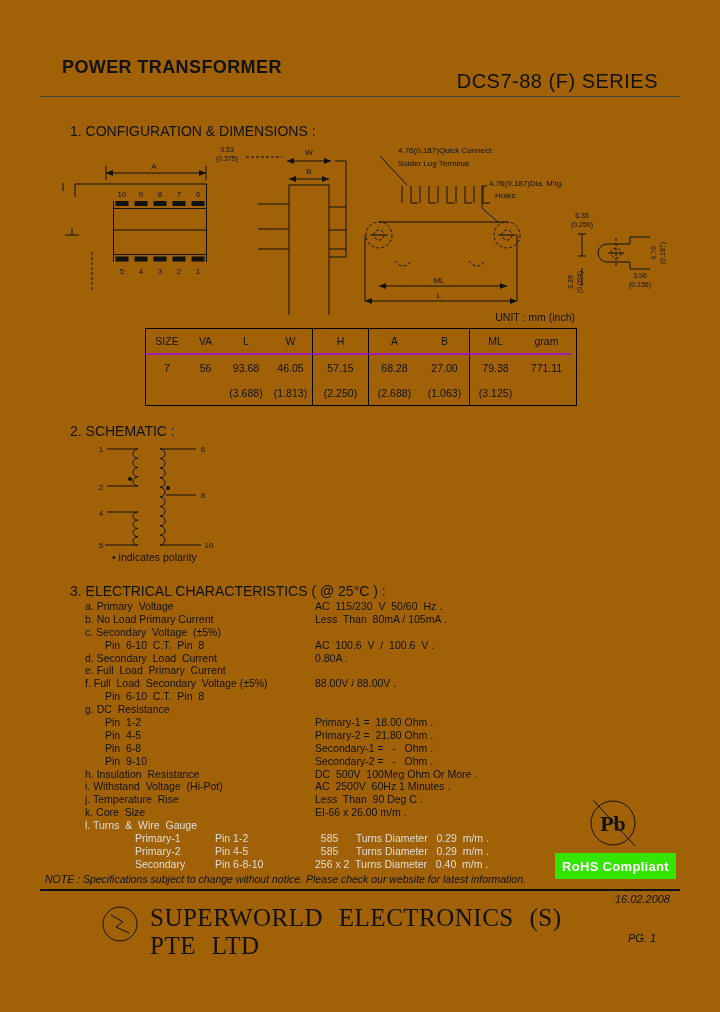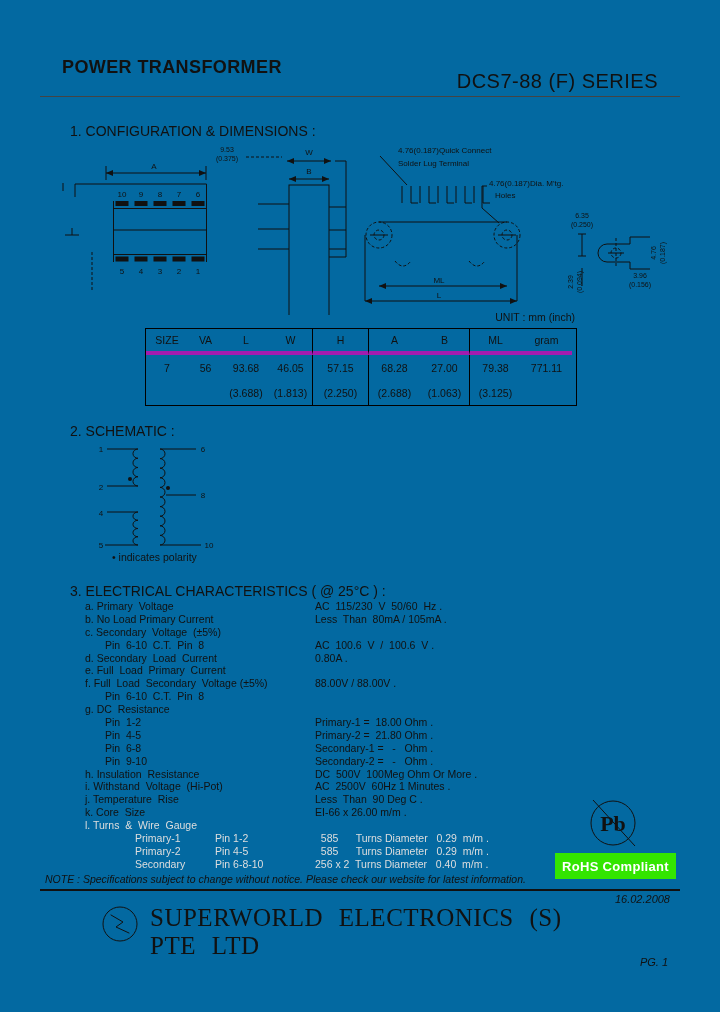--- a/index.html
+++ b/index.html
@@ -1,16 +1,16 @@
 <!DOCTYPE html>
 <html><head>
 <meta charset="utf-8">
 <style>
   html,body{margin:0;padding:0;background:#fafafa;}
-  .page{position:relative;width:720px;height:1012px;background:#0369a1;
+  .page{position:relative;width:720px;height:1012px;background:#a16207;
         font-family:"Liberation Sans",sans-serif;color:#111;overflow:hidden;}
   .abs{position:absolute;}
   .doc-title{left:62px;top:57px;font-size:18px;font-weight:bold;letter-spacing:.4px;}
   .series{right:62px;top:70px;font-size:20px;letter-spacing:.5px;}
   .rule-top{left:40px;top:96px;width:640px;height:1px;background:#444;}
   .sec-head{font-size:14px;font-weight:normal;}
   .s1-head{left:70px;top:123px;}
   .unit-note{right:145px;top:311px;font-size:10.5px;}
   .s2-head{left:70px;top:423px;}
   .s3-head{left:70px;top:583px;}
@@ -20,21 +20,21 @@
   svg .t7{font-size:7px;}
   svg line,svg path,svg rect,svg circle{stroke:#111;fill:none;stroke-width:1;}
   svg .pad{fill:#111;stroke:none;}
   svg .dsh{stroke-dasharray:3 2;}
   svg .dot{fill:#111;stroke:none;}
 
   .dim-table{left:145px;top:328px;width:430px;border:1.5px solid #000;
              display:grid;grid-template-columns:42px 35px 46px 44px 56px 51px 50px 51px 51px;}
   .dt-cell{height:26px;display:flex;align-items:center;justify-content:center;
            font-size:10.5px;box-sizing:border-box;}
-  .dt-head{border-bottom:4px solid #a21caf;}
+  .dt-head{border-bottom:2px solid #a21caf;}
   .dt-inch{height:24px;}
   .dt-div{border-right:1px solid #000;}
 
   .ec-list{left:85px;top:600px;width:590px;}
   .ec-row{position:relative;height:12.9px;font-size:10.5px;display:flex;white-space:pre;}
   .ec-left{width:230px;flex:none;box-sizing:border-box;}
   .ec-left.ind{padding-left:20px;}
   .ec-left.ind2{padding-left:50px;}
   .ec-pin{position:absolute;left:130px;top:0;}
   .ec-value{flex:1;}
@@ -43,21 +43,21 @@
   .pb-mark{left:584px;top:795px;width:58px;height:58px;}
   .pb-text{font-family:"Liberation Serif",serif;font-size:22px;font-weight:bold;fill:#111;stroke:none;}
   .rohs{left:555px;top:853px;width:121px;height:26px;display:flex;align-items:center;
         justify-content:center;color:#fff;font-weight:bold;font-size:13px;letter-spacing:.3px;}
   .note{left:45px;top:873px;font-size:10.5px;font-style:italic;}
   .rule-bottom{left:40px;top:889px;width:640px;height:2px;background:#111;}
   .date{right:50px;top:893px;font-size:11px;font-style:italic;}
   .company-logo{left:98px;top:902px;width:44px;height:44px;}
   .company{left:150px;top:904px;width:470px;font-family:"Liberation Serif",serif;
            font-size:25px;letter-spacing:.5px;word-spacing:9px;}
-  .pg{right:52px;top:932px;font-size:11px;font-style:italic;margin-top:24px;}
+  .pg{right:64px;top:932px;font-size:11px;font-style:italic;}
 </style>
 </head>
 <body>
 
 <div class="page">
 
   <div class="abs doc-title">POWER TRANSFORMER</div>
   <div class="abs series">DCS7-88 (F) SERIES</div>
   <div class="abs rule-top"></div>
 

